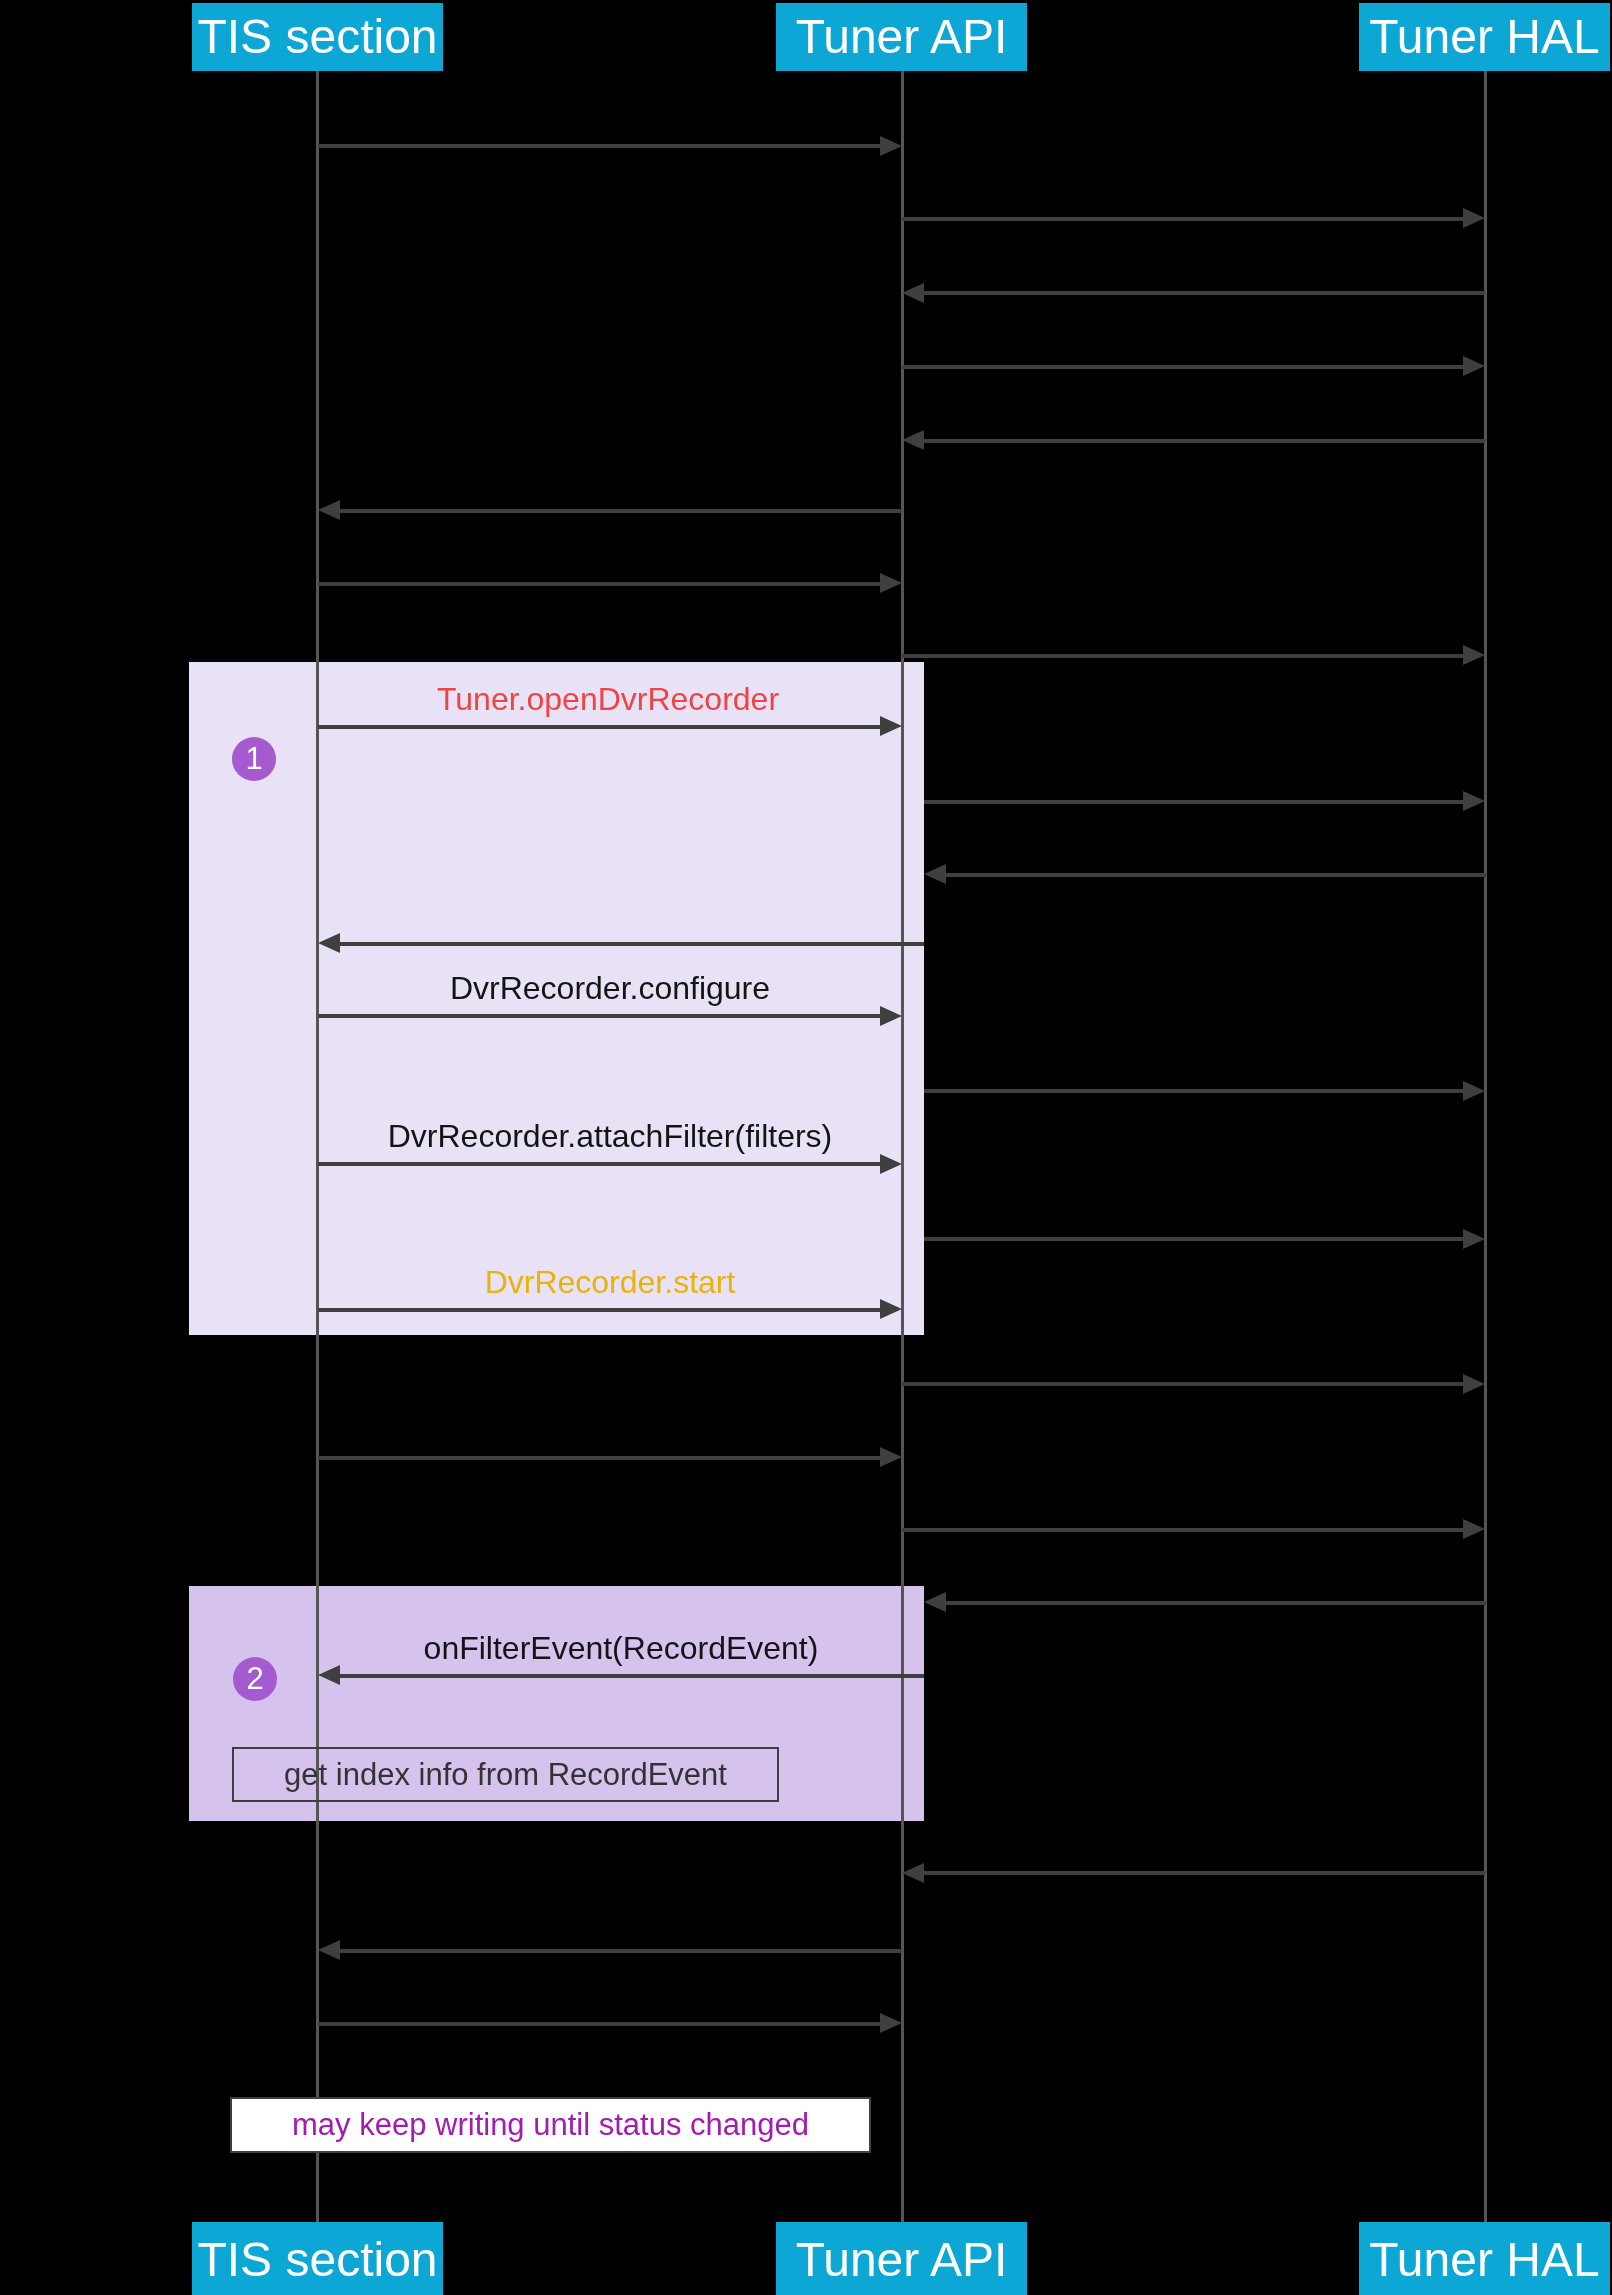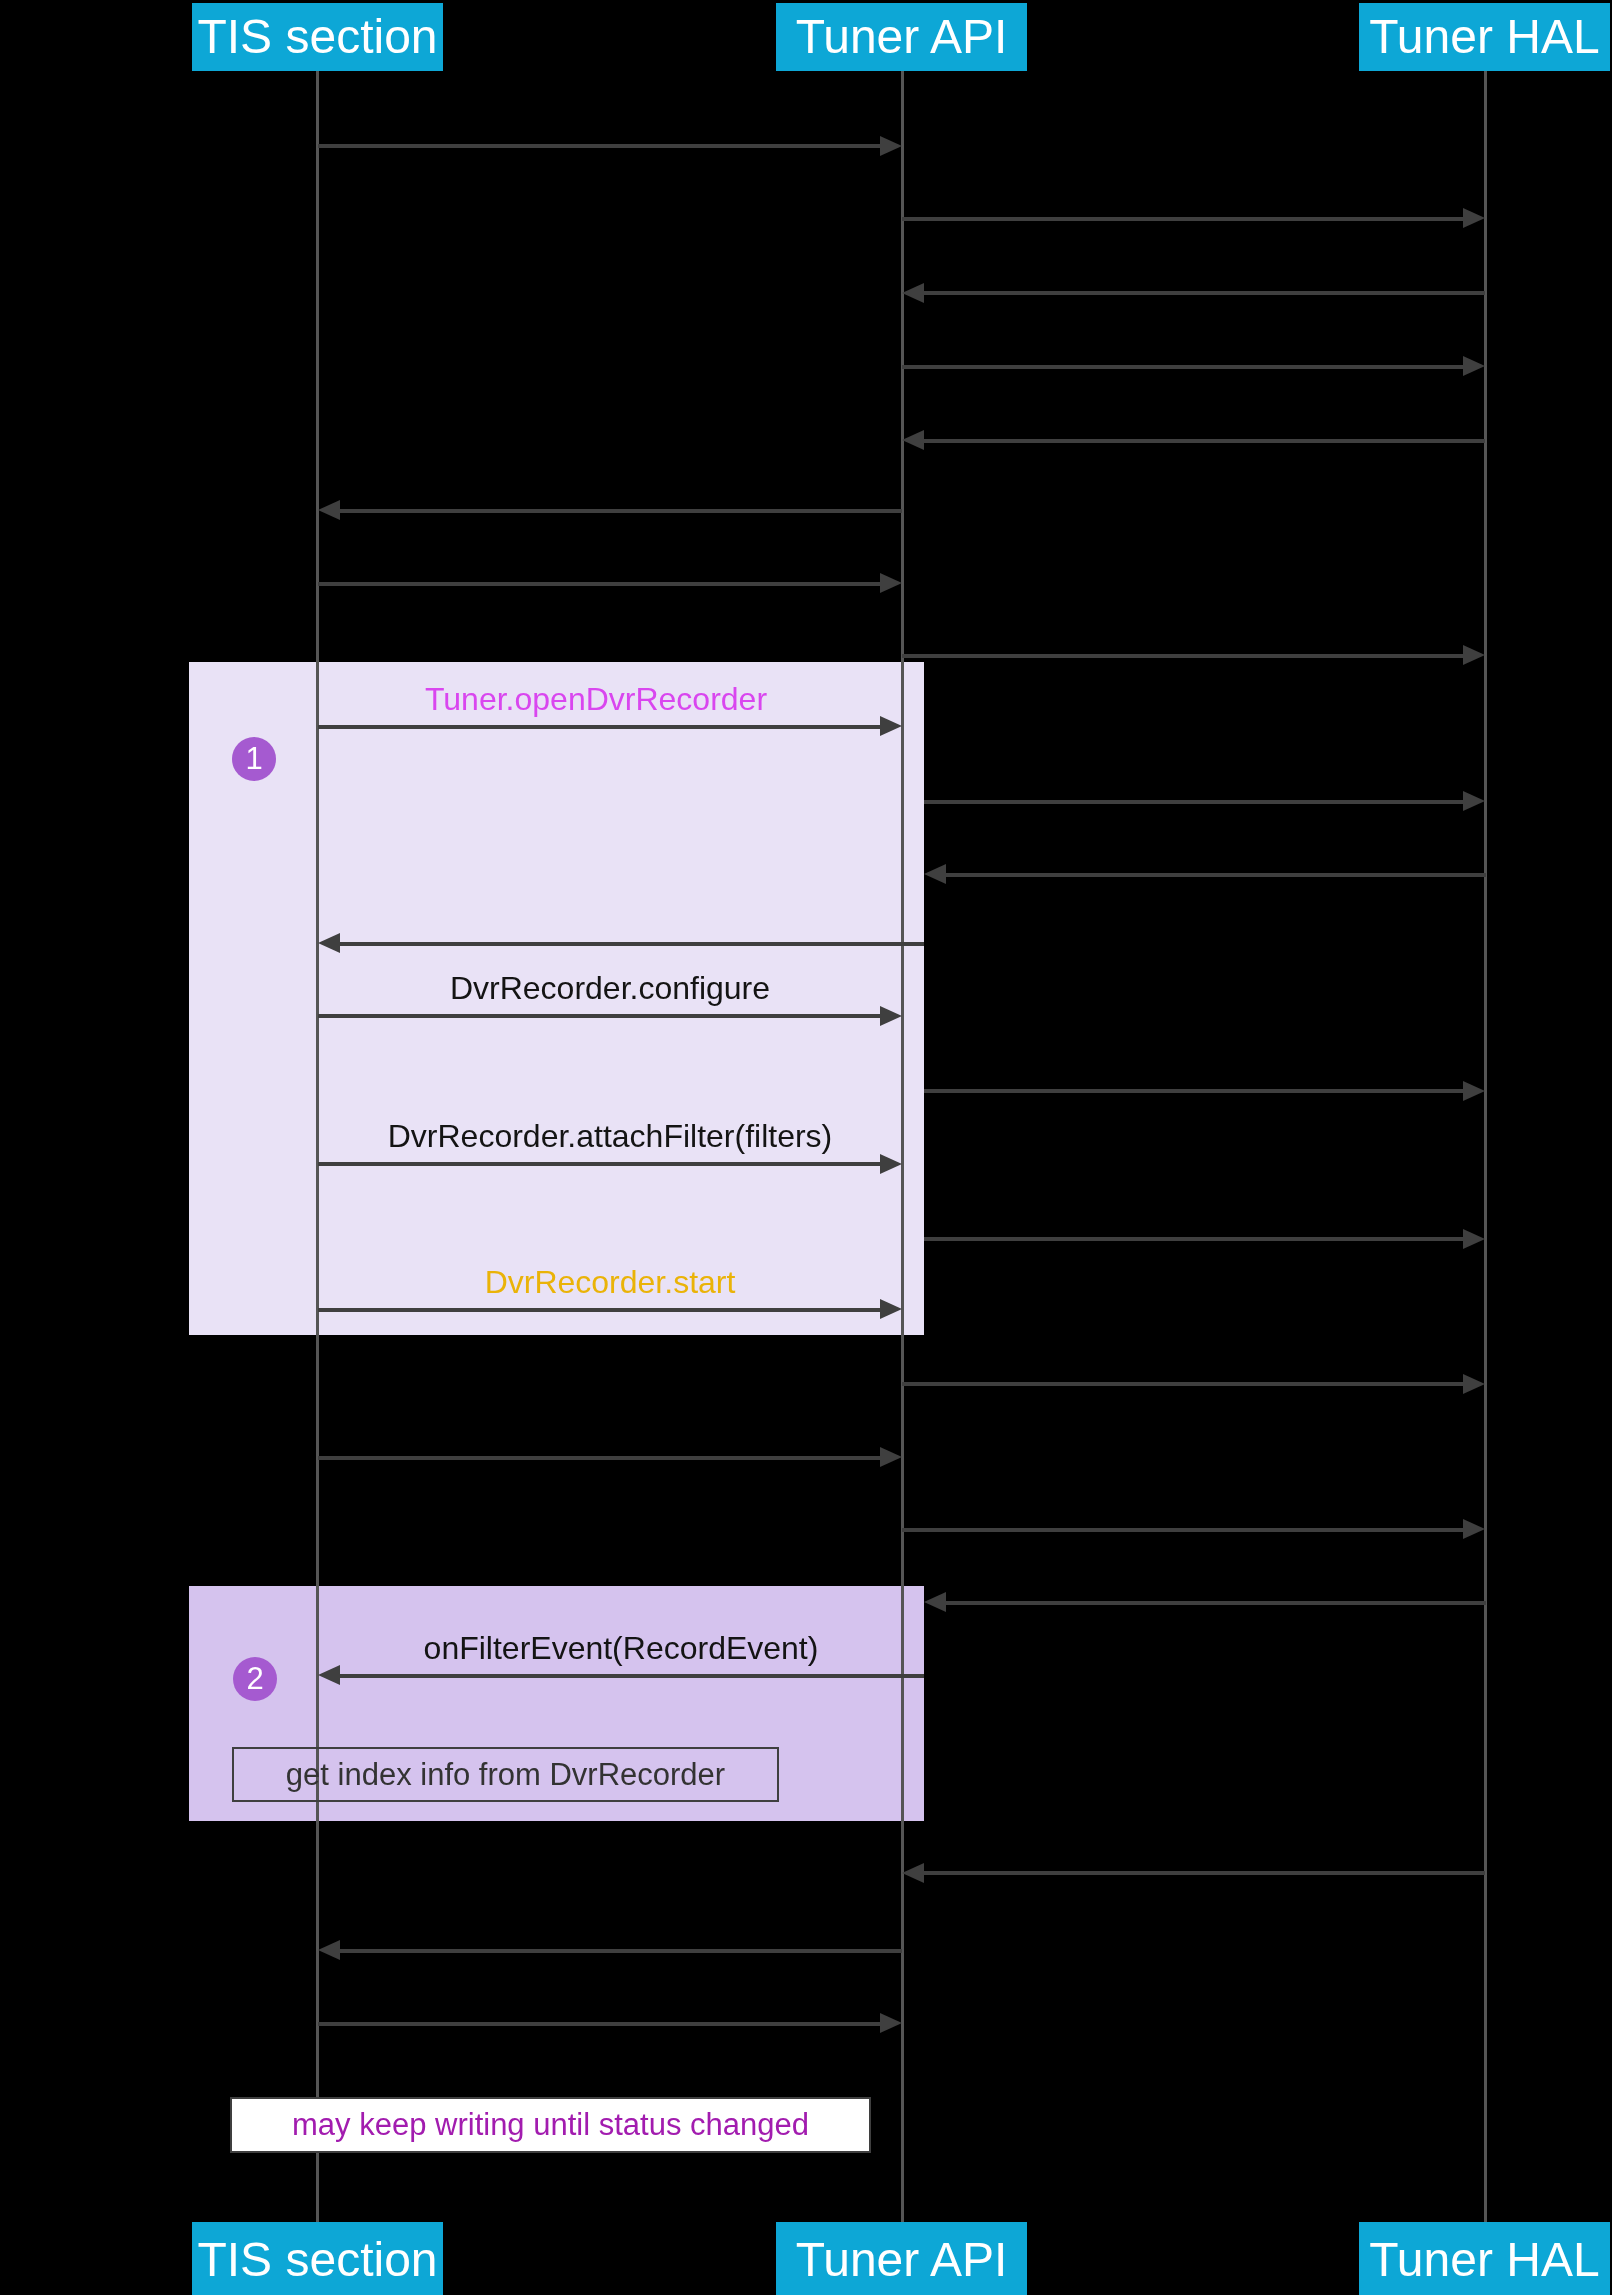--- a/index.html
+++ b/index.html
@@ -64,21 +64,21 @@
     <div class="msg-line" style="left: 920px; top: 439px; width: 565px; background: rgb(63, 63, 63);"></div>
     <div class="msg-head" style="top: 430px; border-top: 10.2px solid transparent; border-bottom: 10.2px solid transparent; left: 902px; border-right: 22px solid rgb(63, 63, 63);"></div>
     <div class="msg-line" style="left: 335px; top: 509px; width: 567px; background: rgb(63, 63, 63);"></div>
     <div class="msg-head" style="top: 500px; border-top: 10.2px solid transparent; border-bottom: 10.2px solid transparent; left: 318px; border-right: 22px solid rgb(63, 63, 63);"></div>
     <div class="msg-line" style="left: 318px; top: 582px; width: 567px; background: rgb(63, 63, 63);"></div>
     <div class="msg-head" style="top: 573px; border-top: 10.2px solid transparent; border-bottom: 10.2px solid transparent; left: 880px; border-left: 22px solid rgb(63, 63, 63);"></div>
     <div class="msg-line" style="left: 902px; top: 654px; width: 565px; background: rgb(63, 63, 63);"></div>
     <div class="msg-head" style="top: 645px; border-top: 10.2px solid transparent; border-bottom: 10.2px solid transparent; left: 1463px; border-left: 22px solid rgb(63, 63, 63);"></div>
     <div class="msg-line" style="left: 318px; top: 725px; width: 567px; background: rgb(63, 63, 63);"></div>
     <div class="msg-head" style="top: 716px; border-top: 10.2px solid transparent; border-bottom: 10.2px solid transparent; left: 880px; border-left: 22px solid rgb(63, 63, 63);"></div>
-    <div class="msg-label" style="left: 304px; width: 584px; top: 680px; color: #d946ef;">Tuner.openDvrRecorder</div>
+    <div class="msg-label" style="left: 316px; width: 584px; top: 680px; color: #ef4444;">Tuner.openDvrRecorder</div>
     <div class="msg-line" style="left: 924px; top: 800px; width: 544px; background: rgb(63, 63, 63);"></div>
     <div class="msg-head" style="top: 791px; border-top: 10.2px solid transparent; border-bottom: 10.2px solid transparent; left: 1463px; border-left: 22px solid rgb(63, 63, 63);"></div>
     <div class="msg-line" style="left: 942px; top: 873px; width: 544px; background: rgb(63, 63, 63);"></div>
     <div class="msg-head" style="top: 864px; border-top: 10.2px solid transparent; border-bottom: 10.2px solid transparent; left: 924px; border-right: 22px solid rgb(63, 63, 63);"></div>
     <div class="msg-line" style="left: 335px; top: 942px; width: 589px; background: rgb(63, 63, 63);"></div>
     <div class="msg-head" style="top: 933px; border-top: 10.2px solid transparent; border-bottom: 10.2px solid transparent; left: 318px; border-right: 22px solid rgb(63, 63, 63);"></div>
     <div class="msg-line" style="left: 318px; top: 1014px; width: 567px; background: rgb(63, 63, 63);"></div>
     <div class="msg-head" style="top: 1006px; border-top: 10.2px solid transparent; border-bottom: 10.2px solid transparent; left: 880px; border-left: 22px solid rgb(63, 63, 63);"></div>
     <div class="msg-label" style="left: 318px; width: 584px; top: 969px; color: rgb(20, 20, 20);">DvrRecorder.configure</div>
     <div class="msg-line" style="left: 924px; top: 1089px; width: 544px; background: rgb(63, 63, 63);"></div>
@@ -103,21 +103,21 @@
     <div class="msg-head" style="top: 1665px; border-top: 10.2px solid transparent; border-bottom: 10.2px solid transparent; left: 318px; border-right: 22px solid rgb(63, 63, 63);"></div>
     <div class="msg-label" style="left: 318px; width: 606px; top: 1629px; color: rgb(20, 20, 20);">onFilterEvent(RecordEvent)</div>
     <div class="msg-line" style="left: 920px; top: 1871px; width: 565px; background: rgb(63, 63, 63);"></div>
     <div class="msg-head" style="top: 1863px; border-top: 10.2px solid transparent; border-bottom: 10.2px solid transparent; left: 902px; border-right: 22px solid rgb(63, 63, 63);"></div>
     <div class="msg-line" style="left: 335px; top: 1949px; width: 567px; background: rgb(63, 63, 63);"></div>
     <div class="msg-head" style="top: 1940px; border-top: 10.2px solid transparent; border-bottom: 10.2px solid transparent; left: 318px; border-right: 22px solid rgb(63, 63, 63);"></div>
     <div class="msg-line" style="left: 318px; top: 2022px; width: 567px; background: rgb(63, 63, 63);"></div>
     <div class="msg-head" style="top: 2013px; border-top: 10.2px solid transparent; border-bottom: 10.2px solid transparent; left: 880px; border-left: 22px solid rgb(63, 63, 63);"></div>
     <div class="badge" style="left: 232px; top: 737px; background: rgb(165, 90, 208); color: rgb(255, 255, 255);">1</div>
     <div class="badge" style="left: 233px; top: 1657px; background: rgb(165, 90, 208); color: rgb(255, 255, 255);">2</div>
-    <div class="note" style="left: 232px; top: 1747px; width: 547px; height: 55px; border-color: rgb(63, 63, 63); color: rgb(51, 51, 51); background: transparent;">get index info from DvrRecorder</div>
+    <div class="note" style="left: 232px; top: 1747px; width: 547px; height: 55px; border-color: rgb(63, 63, 63); color: rgb(51, 51, 51); background: transparent;">get index info from RecordEvent</div>
     <div class="note" style="left: 230px; top: 2097px; width: 641px; height: 56px; border-color: rgb(63, 63, 63); color: #a21caf; background: rgb(255, 255, 255);">may keep writing until status changed</div>
     <div class="actor-box" style="left: 192px; top: 2.9px; width: 251px; height: 68px; background: rgb(13, 167, 214); color: rgb(255, 255, 255);">TIS section</div>
     <div class="actor-box" style="left: 192px; top: 2222px; width: 251px; height: 74px; background: rgb(13, 167, 214); color: rgb(255, 255, 255);">TIS section</div>
     <div class="actor-box" style="left: 776px; top: 2.9px; width: 251px; height: 68px; background: rgb(13, 167, 214); color: rgb(255, 255, 255);">Tuner API</div>
     <div class="actor-box" style="left: 776px; top: 2222px; width: 251px; height: 74px; background: rgb(13, 167, 214); color: rgb(255, 255, 255);">Tuner API</div>
     <div class="actor-box" style="left: 1359px; top: 2.9px; width: 251px; height: 68px; background: rgb(13, 167, 214); color: rgb(255, 255, 255);">Tuner HAL</div>
     <div class="actor-box" style="left: 1359px; top: 2222px; width: 251px; height: 74px; background: rgb(13, 167, 214); color: rgb(255, 255, 255);">Tuner HAL</div>
   </div>
 
 

